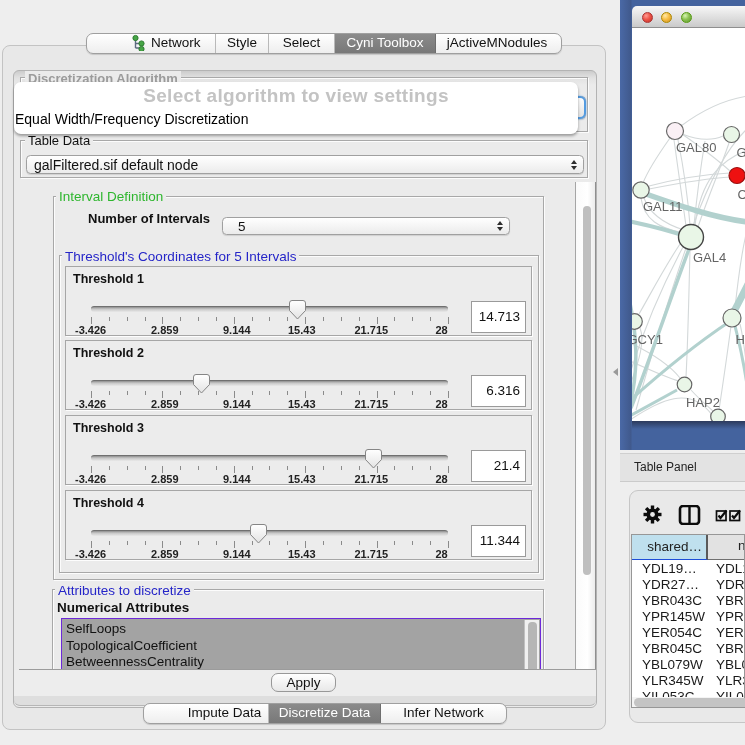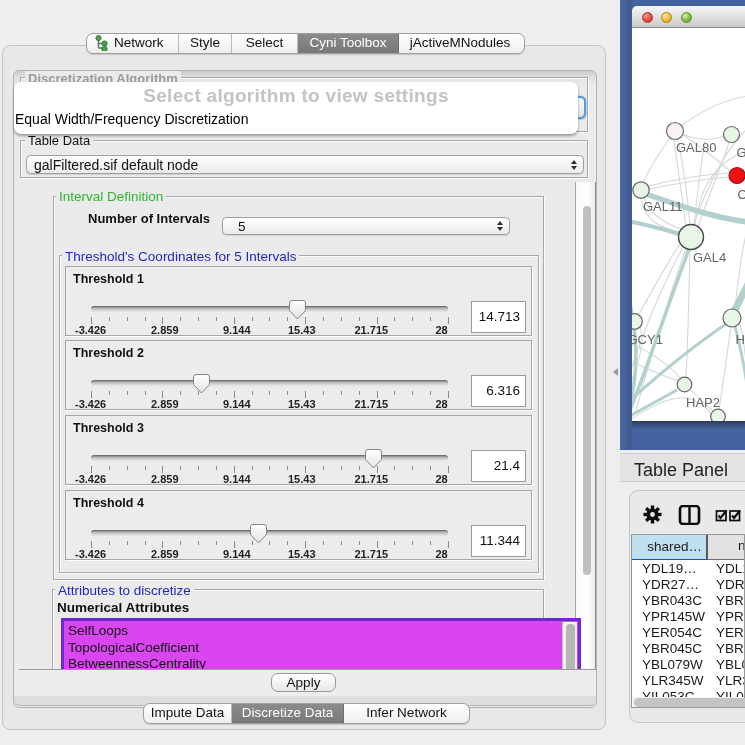--- a/index.html
+++ b/index.html
@@ -2,21 +2,21 @@
 <html><head>
 <meta charset="utf-8">
 <style>
 html,body{margin:0;padding:0;}
 #app{-webkit-font-smoothing:antialiased;position:relative;width:745px;height:745px;background:#eeeeee;font-family:"Liberation Sans",sans-serif;overflow:hidden;}
 .abs{position:absolute;}
 
 #tbar{left:0;top:0;width:620px;height:28px;background:#e1e1e1;border-bottom:1px solid #c2c2c2;}
 #tbar .t{left:7px;top:7px;font-size:12.5px;color:#242424;}
 
-.seg{height:19px;border:1px solid #9f9f9f;border-radius:7px;background:linear-gradient(#ffffff,#eeeeee);box-shadow:0 1px 1px rgba(0,0,0,.15);display:flex;overflow:hidden;}
+.seg{height:19px;border:1px solid #9f9f9f;border-radius:7px;background:linear-gradient(#ffffff,#eeeeee);box-shadow:0 1px 1px rgba(0,0,0,.15);display:flex;overflow:hidden;padding-left:37px;}
 .seg .s{height:100%;display:flex;align-items:center;justify-content:center;font-size:13.5px;color:#111;border-right:1px solid #b9b9b9;padding-bottom:2px;box-sizing:border-box;}
 .seg .s:last-child{border-right:none;}
 .seg .sel{background:linear-gradient(#8b8b8b,#787878);color:#fff;border-right-color:#6e6e6e;}
 
 #outer{left:2px;top:45px;width:604px;height:685px;background:#e8e8e8;border:1px solid #c3c3c3;border-radius:8px;box-sizing:border-box;}
 #inner{left:13px;top:70px;width:584px;height:638px;background:#ebebeb;border:1px solid #b3b3b3;border-radius:6px;box-sizing:border-box;background:linear-gradient(#cccccc,#e2e2e2 7px,#ebebeb 14px);}
 .fs{border:1px solid #a8a8a8;box-shadow:1px 1px 0 rgba(255,255,255,.85), inset 1px 1px 0 rgba(255,255,255,.85);}
 .leg{background:#ebebeb;padding:0 3px;}
 
 .combo{background:linear-gradient(#ffffff,#ebebeb);border:1px solid #a0a0a0;border-radius:4.5px;box-sizing:border-box;box-shadow:0 1px 1px rgba(0,0,0,.12);}
@@ -179,21 +179,21 @@
         </div>
       <div class="vbox abs">11.344</div>
       <svg class="thumb abs" style="left:184px;" width="17" height="20" viewBox="0 0 17 20">
           <path d="M3 0.5 H14 A2.5 2.5 0 0 1 16.5 3 V10.5 L8.5 19 L0.5 10.5 V3 A2.5 2.5 0 0 1 3 0.5 Z" fill="url(#thg)" stroke="#858585"></path>
         </svg>
     </div>
 
     <div class="fs abs" style="left:33px;top:407px;width:490px;height:95px;"></div>
     <div class="abs leg blue" style="left:36px;top:401px;font-size:13.5px;">Attributes to discretize</div>
     <div class="abs" style="left:38px;top:418px;font-size:13.5px;font-weight:bold;color:#111;">Numerical Attributes</div>
-    <div class="abs" style="left:42px;top:436px;width:520px;height:60px;background:#d946ef;border:3px solid #6d28d9;box-sizing:border-box;">
+    <div class="abs" style="left:42px;top:436px;width:480px;height:60px;background:#a3a3a3;border:1px solid #6d28d9;box-sizing:border-box;">
       <div style="font-size:13.5px;color:#111;padding-left:4px;line-height:16.6px;padding-top:2px;">SelfLoops</div>
       <div style="font-size:13.5px;color:#111;padding-left:4px;line-height:16.6px;">TopologicalCoefficient</div>
       <div style="font-size:13.5px;color:#111;padding-left:4px;line-height:16.6px;">BetweennessCentrality</div>
       <div class="abs" style="right:1px;top:1px;width:14px;height:58px;background:#f0f0f0;border-left:1px solid #c0c0c0;"></div>
       <div class="abs" style="right:3px;top:3px;width:9px;height:54px;background:#b6b6b6;border-radius:4px;"></div>
     </div>
   </div>
 
   <div class="abs" style="left:14px;top:670px;width:582px;height:27px;background:#ededed;"></div>
   <div class="abs" style="left:271px;top:673px;width:65px;height:19px;background:linear-gradient(#ffffff,#e8e8e8);border:1px solid #989898;border-radius:7px;box-sizing:border-box;text-align:center;line-height:17px;font-size:13.5px;color:#111;">Apply</div>
@@ -275,21 +275,21 @@
         <text x="693" y="262">GAL4</text>
         <text x="627.5" y="344">GCY1</text>
         <text x="735.5" y="344">H</text>
         <text x="686" y="407">HAP2</text>
       </g>
     </svg>
   </div>
   <div id="underwin" class="abs"></div>
 
   <div id="tpbar" class="abs">
-      <div class="abs" style="left:14px;top:6px;font-size:18px;color:#232323;">Table Panel</div>
+      <div class="abs" style="left:14px;top:6px;font-size:12px;color:#232323;">Table Panel</div>
     </div>
   <div id="tpanel" class="abs"></div>
 
   <div class="abs" style="left:643px;top:505px;">
     <svg width="102" height="20" viewBox="0 0 102 20">
       <g fill="#0c0c0c">
         <g transform="translate(9.5,9.5)">
           <circle r="6"></circle>
           <g>
             <rect x="-1.7" y="-9" width="3.4" height="4"></rect>

